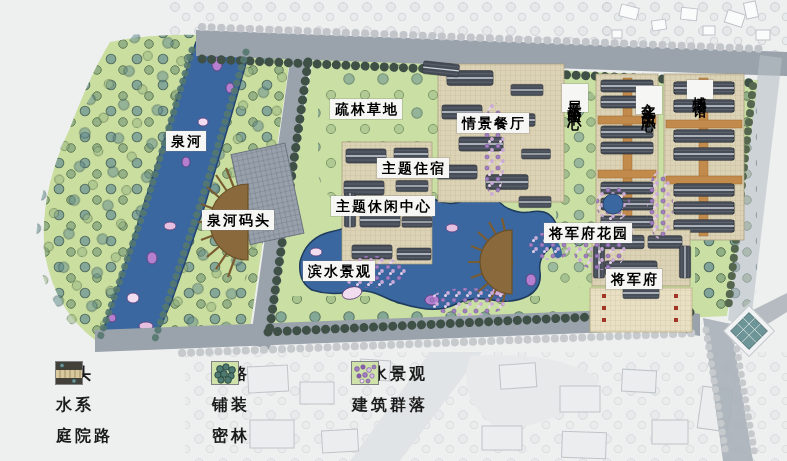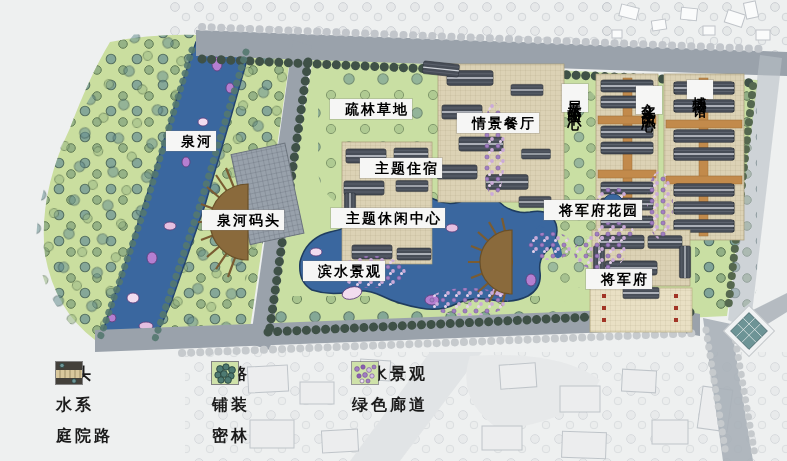--- a/index.html
+++ b/index.html
@@ -1,20 +1,20 @@
 <!DOCTYPE html>
 <html><head>
 <meta charset="utf-8">
 <style>
   html,body{margin:0;padding:0;background:#e9eaeb;}
   #stage{position:relative;width:787px;height:461px;overflow:hidden;background:#eef0f0;
          font-family:"DejaVu Sans","Liberation Sans",sans-serif;}
   #stage svg{position:absolute;left:0;top:0;}
   .mlabel{position:absolute;background:#f6f6f5;color:#000;font-weight:700;font-size:14px;
-          letter-spacing:2px;padding:2px 3px 1px 15px;white-space:nowrap;line-height:17px;
+          letter-spacing:2px;padding:2px 3px 1px 5px;white-space:nowrap;line-height:17px;
           box-shadow:0 0 0 1px rgba(120,120,120,.25);}
   .mlabel.v{writing-mode:vertical-rl;text-orientation:upright;padding:5px 2px;letter-spacing:3px;line-height:22px;}
   .legend{position:absolute;left:0;top:358px;width:787px;height:103px;}
   .lg-col{position:absolute;top:4px;display:flex;flex-direction:column;gap:7px;}
   .lg-item{display:flex;align-items:center;gap:14px;height:24px;}
   .lg-item svg{flex:0 0 auto;box-shadow:0 0 0 1px rgba(90,90,90,.35);}
   .lg-label{font-size:16px;font-weight:700;color:#1b1b1b;letter-spacing:3px;}
 </style>
 </head>
 <body>
@@ -284,28 +284,28 @@
     <rect x="736" y="318" width="26" height="26" fill="#6d9496" stroke="#47666a" stroke-width="0.8"></rect>
     <path d="M736,326 h26 M736,334 h26 M744,318 v26 M752,318 v26" stroke="#e8eeee" stroke-width="0.7" fill="none"></path>
   </g>
 </svg>
 
 <div>
   <div class="mlabel" style="left:166px;top:131px">泉河</div>
   <div class="mlabel" style="left:202px;top:210px">泉河码头</div>
   <div class="mlabel" style="left:330px;top:99px">疏林草地</div>
   <div class="mlabel" style="left:457px;top:113px">情景餐厅</div>
-  <div class="mlabel" style="left:360px;top:158px">主题住宿</div>
-  <div class="mlabel" style="left:331px;top:208px">主题休闲中心</div>
+  <div class="mlabel" style="left:377px;top:158px">主题住宿</div>
+  <div class="mlabel" style="left:331px;top:196px">主题休闲中心</div>
   <div class="mlabel" style="left:303px;top:261px">滨水景观</div>
   <div class="mlabel v" style="left:562px;top:84px">展示体验中心</div>
   <div class="mlabel v" style="left:636px;top:86px">文化交流中心</div>
   <div class="mlabel v" style="left:687px;top:80px">博物馆</div>
-  <div class="mlabel" style="left:544px;top:200px">将军府花园</div>
-  <div class="mlabel" style="left:586px;top:269px">将军府</div>
+  <div class="mlabel" style="left:544px;top:223px">将军府花园</div>
+  <div class="mlabel" style="left:606px;top:269px">将军府</div>
 </div>
 
 <div class="legend">
 
   <div class="lg-col" style="left:56px">
     <div class="lg-item">
       <svg width="26" height="22" viewBox="0 0 26 22">
         <rect width="26" height="22" fill="#3a679f"></rect>
         <rect x="0" y="0" width="6" height="6" fill="#9ab885"></rect>
         <rect x="11" y="1" width="8" height="20" fill="#8a6a3c" stroke="#5d471f" stroke-width="0.8"></rect>
@@ -377,34 +377,43 @@
     <div class="lg-item">
       <svg width="26" height="22" viewBox="0 0 26 22">
         <rect width="26" height="22" fill="#3a679f"></rect>
         <path d="M0,22 L0,16 L7,22 Z" fill="#b9d39a"></path>
         <ellipse cx="7" cy="6" rx="3.4" ry="2.6" fill="#e5bfe0" stroke="#5e3a78" stroke-width="0.6"></ellipse>
         <ellipse cx="17" cy="9" rx="3" ry="3.6" fill="#b57fd0" stroke="#5e3a78" stroke-width="0.6"></ellipse>
         <ellipse cx="10" cy="15" rx="2.8" ry="2.2" fill="#cbaad9" stroke="#5e3a78" stroke-width="0.6"></ellipse>
         <ellipse cx="21" cy="17" rx="2.2" ry="2" fill="#f2dcef"></ellipse>
       </svg>
       <span class="lg-label">滨水景观</span>
+    </div>
+    <div class="lg-item">
+      <svg width="26" height="22" viewBox="0 0 26 22">
+        <rect width="26" height="22" fill="#c9df9e"></rect>
+        <rect x="3" y="3" width="20" height="7" rx="1.5" fill="#474d57" stroke="#2c313a" stroke-width="0.6"></rect>
+        <line x1="3" y1="6.5" x2="23" y2="6.5" stroke="#cdd1d7" stroke-width="1.2"></line>
+        <rect x="6" y="13" width="14" height="6" rx="1.5" fill="#474d57" stroke="#2c313a" stroke-width="0.6"></rect>
+        <line x1="6" y1="16" x2="20" y2="16" stroke="#cdd1d7" stroke-width="1.1"></line>
+      </svg>
+      <span class="lg-label">建筑群落</span>
     </div>
     <div class="lg-item">
       <svg width="26" height="22" viewBox="0 0 26 22">
         <rect width="26" height="22" fill="#cfe2a9"></rect>
         <g stroke="#6f4b92" stroke-width="0.6">
           <circle cx="5" cy="7" r="2.4" fill="#a27fc3"></circle>
               <circle cx="11" cy="5" r="2.2" fill="#8a5db2"></circle>
           <circle cx="17" cy="8" r="2.4" fill="#d4bfe3"></circle>
               <circle cx="22" cy="5" r="2" fill="#a27fc3"></circle>
           <circle cx="7" cy="14" r="2.2" fill="#8a5db2"></circle>
               <circle cx="13" cy="13" r="2.4" fill="#a27fc3"></circle>
           <circle cx="20" cy="14" r="2.2" fill="#d4bfe3"></circle>
               <circle cx="10" cy="19" r="2" fill="#f0e6f5"></circle>
           <circle cx="16" cy="19" r="2" fill="#a27fc3"></circle>
         </g>
       </svg>
-      <span class="lg-label">绿色廊道</span>
     </div>
   </div>
 
 </div>
 </div>
 
 </body></html>

